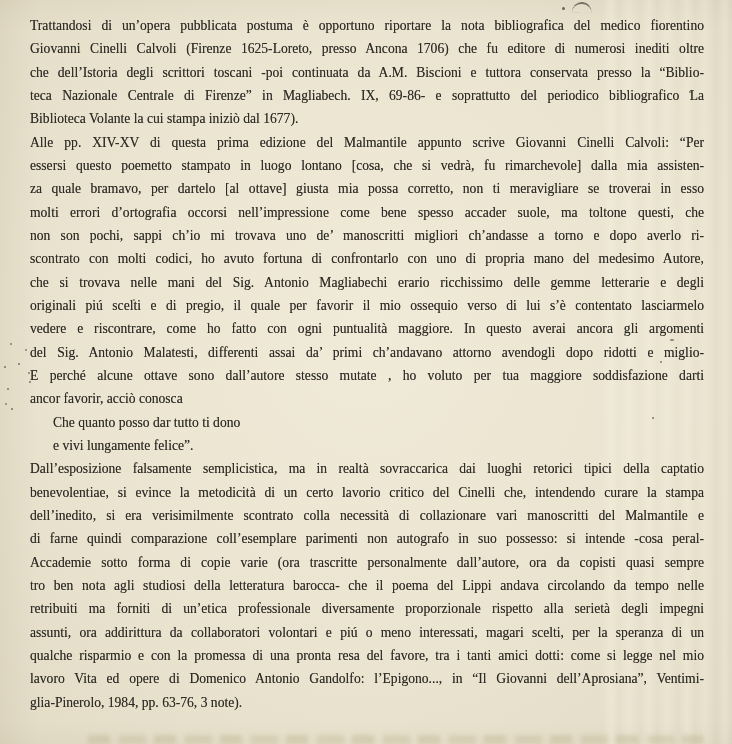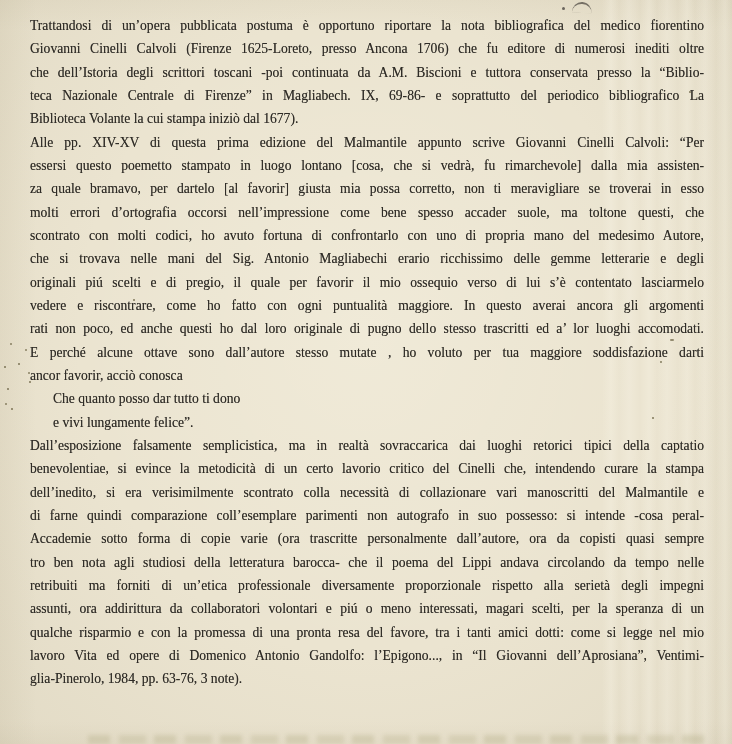--- a/index.html
+++ b/index.html
@@ -66,27 +66,28 @@
   <div class="streaks"></div>
 
   <div class="textcol">
       <div class="line"><span class="ro">Trattandosi di un’opera pubblicata postuma è opportuno riportare la nota bibliografica del medico fiorentino</span></div>
       <div class="line"><span class="ro">Giovanni Cinelli Calvoli (Firenze 1625-Loreto, presso Ancona 1706) che fu editore di numerosi inediti oltre</span></div>
       <div class="line"><span class="ro">che dell’</span><span class="it">Istoria degli scrittori toscani</span><span class="ro"> -poi continuata da A.M. Biscioni e tuttora conservata presso la “</span><span class="it">Biblio-</span></div>
       <div class="line"><span class="it">teca Nazionale Centrale di Firenze</span><span class="ro">” in </span><span class="it">Magliabech. IX, 69-86</span><span class="ro">- e soprattutto del periodico bibliografico </span><span class="it">La</span></div>
       <div class="line nj"><span class="it">Biblioteca Volante</span><span class="ro"> la cui stampa iniziò dal 1677).</span></div>
       <div class="line"><span class="ro">Alle pp. XIV-XV di questa prima edizione del </span><span class="it">Malmantile</span><span class="ro"> appunto scrive Giovanni Cinelli Calvoli: “</span><span class="it">Per</span></div>
       <div class="line"><span class="it">essersi questo poemetto stampato in luogo lontano </span><span class="ro">[cosa, che si vedrà, fu rimarchevole] </span><span class="it">dalla mia assisten-</span></div>
-      <div class="line"><span class="it">za quale bramavo, per dartelo </span><span class="ro">[al favorir] </span><span class="it">giusta mia possa corretto, non ti meravigliare se troverai in esso</span></div>
+      <div class="line"><span class="it">za quale bramavo, per dartelo </span><span class="ro">[al ottave] </span><span class="it">giusta mia possa corretto, non ti meravigliare se troverai in esso</span></div>
       <div class="line"><span class="it">molti errori d’ortografia occorsi nell’impressione come bene spesso accader suole, ma toltone questi, che</span></div>
+      <div class="line"><span class="it">non son pochi, sappi ch’io mi trovava uno de’ manoscritti migliori ch’andasse a torno e dopo averlo ri-</span></div>
       <div class="line"><span class="it">scontrato con molti codici, ho avuto fortuna di confrontarlo con uno di propria mano del medesimo Autore,</span></div>
       <div class="line"><span class="it">che si trovava nelle mani del Sig. Antonio Magliabechi erario ricchissimo delle gemme letterarie e degli</span></div>
       <div class="line"><span class="it">originali piú scelti e di pregio, il quale per favorir il mio ossequio verso di lui s’è contentato lasciarmelo</span></div>
       <div class="line"><span class="it">vedere e riscontrare, come ho fatto con ogni puntualità maggiore. In questo averai ancora gli argomenti</span></div>
-      <div class="line"><span class="it">rati non poco, ed anche questi ho dal loro originale di pugno dello stesso trascritti ed a’ lor luoghi accomodati.</span></div>
+      <div class="line"><span class="it">del Sig. Antonio Malatesti, differenti assai da’ primi ch’andavano attorno avendogli dopo ridotti e miglio-</span></div>
       <div class="line"><span class="it">E perché alcune ottave sono dall’autore stesso mutate , ho voluto per tua maggiore soddisfazione darti</span></div>
       <div class="line nj"><span class="it">ancor favorir, acciò conosca</span></div>
       <div class="line nj ind"><span class="it">Che quanto posso dar tutto ti dono</span></div>
       <div class="line nj ind"><span class="it">e vivi lungamente felice</span><span class="ro">”.</span></div>
       <div class="line"><span class="ro">Dall’esposizione falsamente semplicistica, ma in realtà sovraccarica dai luoghi retorici tipici della </span><span class="it">captatio</span></div>
       <div class="line"><span class="it">benevolentiae</span><span class="ro">, si evince la metodicità di un certo lavorio critico del Cinelli che, intendendo curare la stampa</span></div>
       <div class="line"><span class="ro">dell’inedito, si era verisimilmente scontrato colla necessità di collazionare vari manoscritti del </span><span class="it">Malmantile</span><span class="ro"> e</span></div>
       <div class="line"><span class="ro">di farne quindi comparazione coll’esemplare parimenti non autografo in suo possesso: si intende -cosa peral-</span></div>
       <div class="line"><span class="ro">Accademie sotto forma di copie varie (ora trascritte personalmente dall’autore, ora da copisti quasi sempre</span></div>
       <div class="line"><span class="ro">tro ben nota agli studiosi della letteratura barocca- che il poema del Lippi andava circolando da tempo nelle</span></div>

